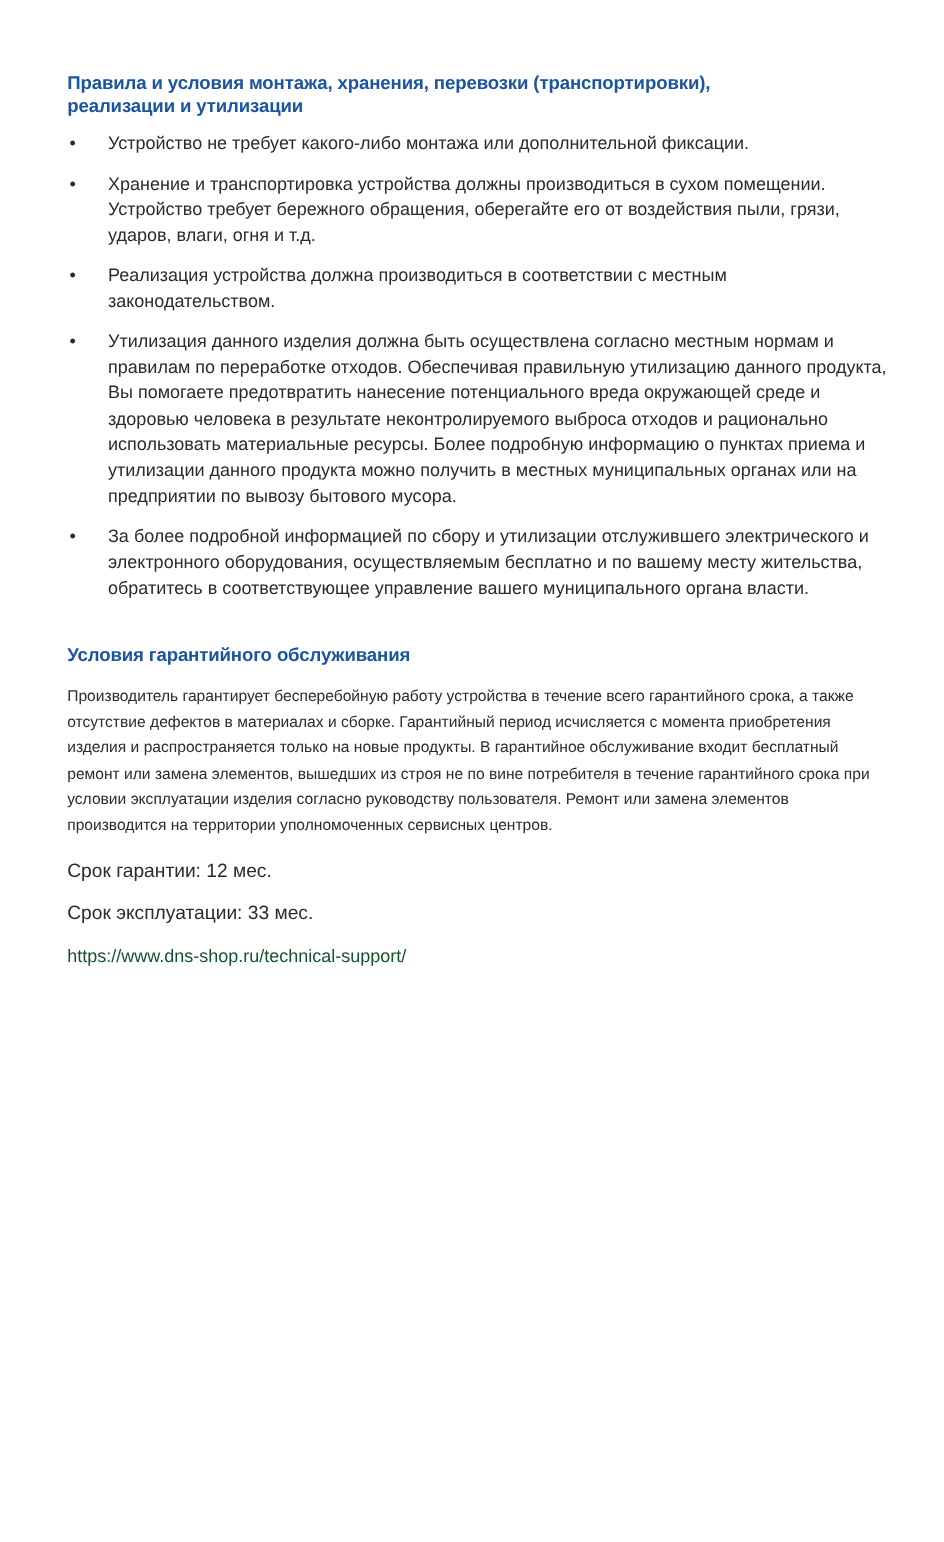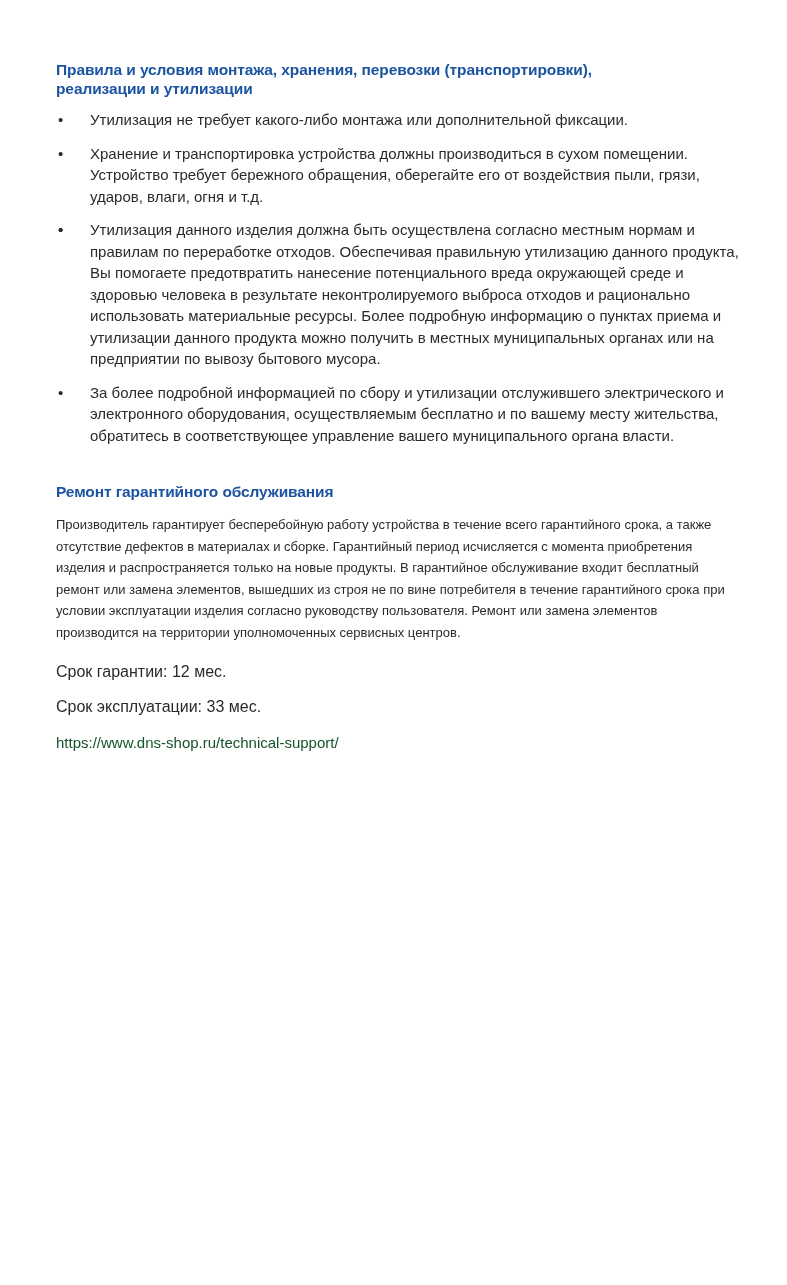--- a/index.html
+++ b/index.html
@@ -88,44 +88,45 @@
 <body>
 
 <div class="page">
 
   <div class="section">
     <h2 class="section-heading">Правила и условия монтажа, хранения, перевозки (транспортировки), реализации и утилизации</h2>
 
     <ul class="bullets">
       <li>
         <span class="marker">•</span>
-        <span>Утилизация не требует какого-либо монтажа или дополнительной фиксации.</span>
+        <span>Устройство не требует какого-либо монтажа или дополнительной фиксации.</span>
       </li>
       <li>
         <span class="marker">•</span>
         <span>Хранение и транспортировка устройства должны производиться в сухом помещении. Устройство требует бережного обращения, оберегайте его от воздействия пыли, грязи, ударов, влаги, огня и т.д.</span>
       </li>
       <li>
         <span class="marker">•</span>
+        <span>Реализация устройства должна производиться в соответствии с местным законодательством.</span>
       </li>
       <li>
         <span class="marker">•</span>
         <span>Утилизация данного изделия должна быть осуществлена согласно местным нормам и правилам по переработке отходов. Обеспечивая правильную утилизацию данного продукта, Вы помогаете предотвратить нанесение потенциального вреда окружающей среде и здоровью человека в результате неконтролируемого выброса отходов и рационально использовать материальные ресурсы. Более подробную информацию о пунктах приема и утилизации данного продукта можно получить в местных муниципальных органах или на предприятии по вывозу бытового мусора.</span>
       </li>
       <li>
         <span class="marker">•</span>
         <span>За более подробной информацией по сбору и утилизации отслужившего электрического и электронного оборудования, осуществляемым бесплатно и по вашему месту жительства, обратитесь в соответствующее управление вашего муниципального органа власти.</span>
       </li>
     </ul>
   </div>
 
   <div class="spacer-between-sections"></div>
 
   <div class="section">
-    <h2 class="section-heading second">Ремонт гарантийного обслуживания</h2>
+    <h2 class="section-heading second">Условия гарантийного обслуживания</h2>
 
     <p class="body-para">Производитель гарантирует бесперебойную работу устройства в течение всего гарантийного срока, а также отсутствие дефектов в материалах и сборке. Гарантийный период исчисляется с момента приобретения изделия и распространяется только на новые продукты. В гарантийное обслуживание входит бесплатный ремонт или замена элементов, вышедших из строя не по вине потребителя в течение гарантийного срока при условии эксплуатации изделия согласно руководству пользователя. Ремонт или замена элементов производится на территории уполномоченных сервисных центров.</p>
 
     <div class="warranty-block">
       <p class="body-line">Срок гарантии: 12 мес.</p>
 
       <p class="body-line">Срок эксплуатации: 33 мес.</p>
 
 
       <p class="url-line">https://www.dns-shop.ru/technical-support/</p>

